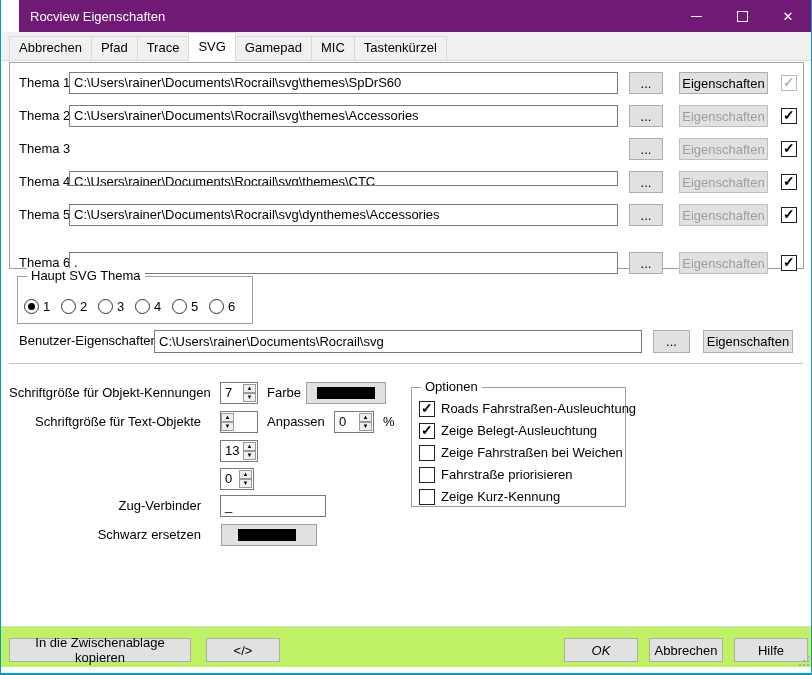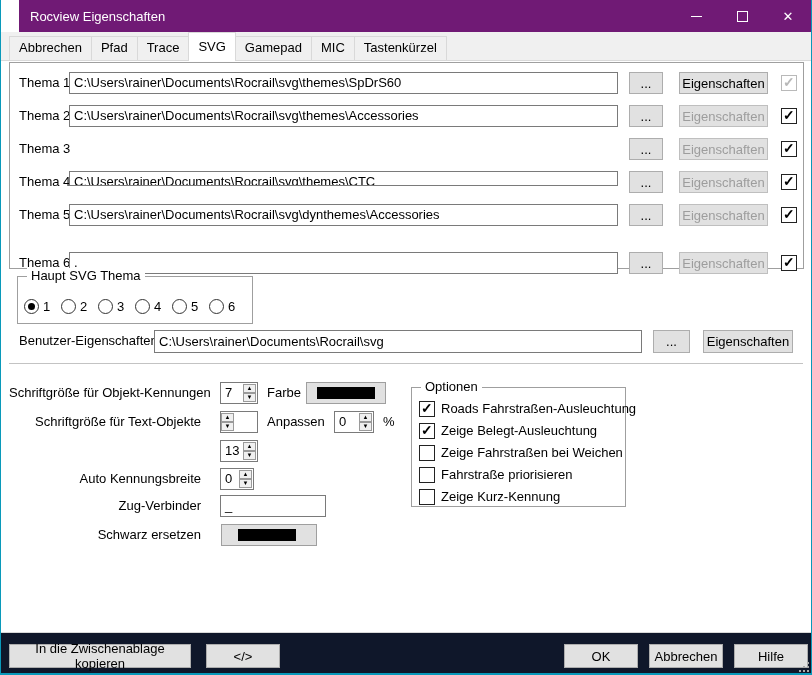--- a/index.html
+++ b/index.html
@@ -44,21 +44,21 @@
   .ritem .rlabel { margin-left:4px; vertical-align:middle; }
   .spin { position:absolute; height:22px; border:1px solid #7a7a7a; background:#fff; box-sizing:border-box; display:flex; }
   .spin .val { flex:1; padding-left:4px; line-height:20px; overflow:hidden; }
   .spin .btns { width:14px; display:flex; flex-direction:column; padding:1px 1px 1px 0; box-sizing:border-box; }
   .spin .sb { flex:1; border:1px solid #9a9a9a; background:#f0f0f0; font-size:6px; line-height:7px;
     text-align:center; color:#000; padding:0; font-family:inherit; }
   .colorbtn { position:absolute; background:#e1e1e1; border:1px solid #9f9f9f; box-sizing:border-box; }
   .swatch { position:absolute; top:4px; bottom:4px; background:#000; }
   .sep { position:absolute; left:8px; width:794px; height:1px; background:#c3c3c3; }
   
-  .footer { position:absolute; left:0; right:0; bottom:0; height:40px; background:#0f172a; border-top:1px solid #d9d9d9; }
+  .footer { position:absolute; left:0; right:0; bottom:6px; height:40px; background:#bef264; border-top:1px solid #d9d9d9; }
   .grip { position:absolute; right:2px; bottom:1px; width:10px; height:10px; }
   .grip::after { content:""; position:absolute; width:2px; height:2px; background:#aaa; right:0; bottom:0;
     box-shadow: -4px 0 #aaa, -8px 0 #aaa, 0 -4px #aaa, -4px -4px #aaa, 0 -8px #aaa; }
   .trow { position:absolute; left:0; right:0; height:22px; }
   .trow .tlabel { position:absolute; left:18px; line-height:22px; }
   .orow { position:absolute; left:7px; height:16px; line-height:16px; white-space:nowrap; }
   .orow .olabel { position:absolute; left:22px; top:0; line-height:16px; }
 </style>
 </head>
 <body>
@@ -188,21 +188,20 @@
   <span class="label" style="left:382px; top:411px;">%</span>
 
   <div class="spin" style="left:219px; top:440px; width:38px;">
     <span class="val">13</span>
     <span class="btns">
         <button class="sb">▲</button>
         <button class="sb">▼</button>
       </span>
   </div>
 
-  <span class="label" style="left:8px; top:468px; width:192px; text-align:right;">Auto Kennungsbreite</span>
   <div class="spin" style="left:219px; top:468px; width:34px;">
     <span class="val">0</span>
     <span class="btns">
         <button class="sb">▲</button>
         <button class="sb">▼</button>
       </span>
   </div>
 
   <span class="label" style="left:8px; top:495px; width:192px; text-align:right;">Zug-Verbinder</span>
   <div class="field" style="left:219px; top:495px; width:106px; height:22px;">_</div>
@@ -232,19 +231,19 @@
     </span>
     <span class="orow" style="top:101px;">
       <span class="cb" style="left:0; top:0;"></span>
       <span class="olabel">Zeige Kurz-Kennung</span>
     </span>
   </div>
 
   <div class="footer">
     <button class="btn" style="left:8px; top:11px; width:182px; height:24px;">In die Zwischenablage kopieren</button>
     <button class="btn" style="left:205px; top:11px; width:74px; height:24px;">&lt;/&gt;</button>
-    <button class="btn" style="left:563px; top:11px; width:74px; height:24px;">OK</button>
+    <button class="btn" style="left:563px; top:11px; width:74px; height:24px;font-style:italic;">OK</button>
     <button class="btn" style="left:648px; top:11px; width:74px; height:24px;">Abbrechen</button>
     <button class="btn" style="left:733px; top:11px; width:74px; height:24px;">Hilfe</button>
     <span class="grip"></span>
   </div>
 
 </div>
 
 </body></html>

